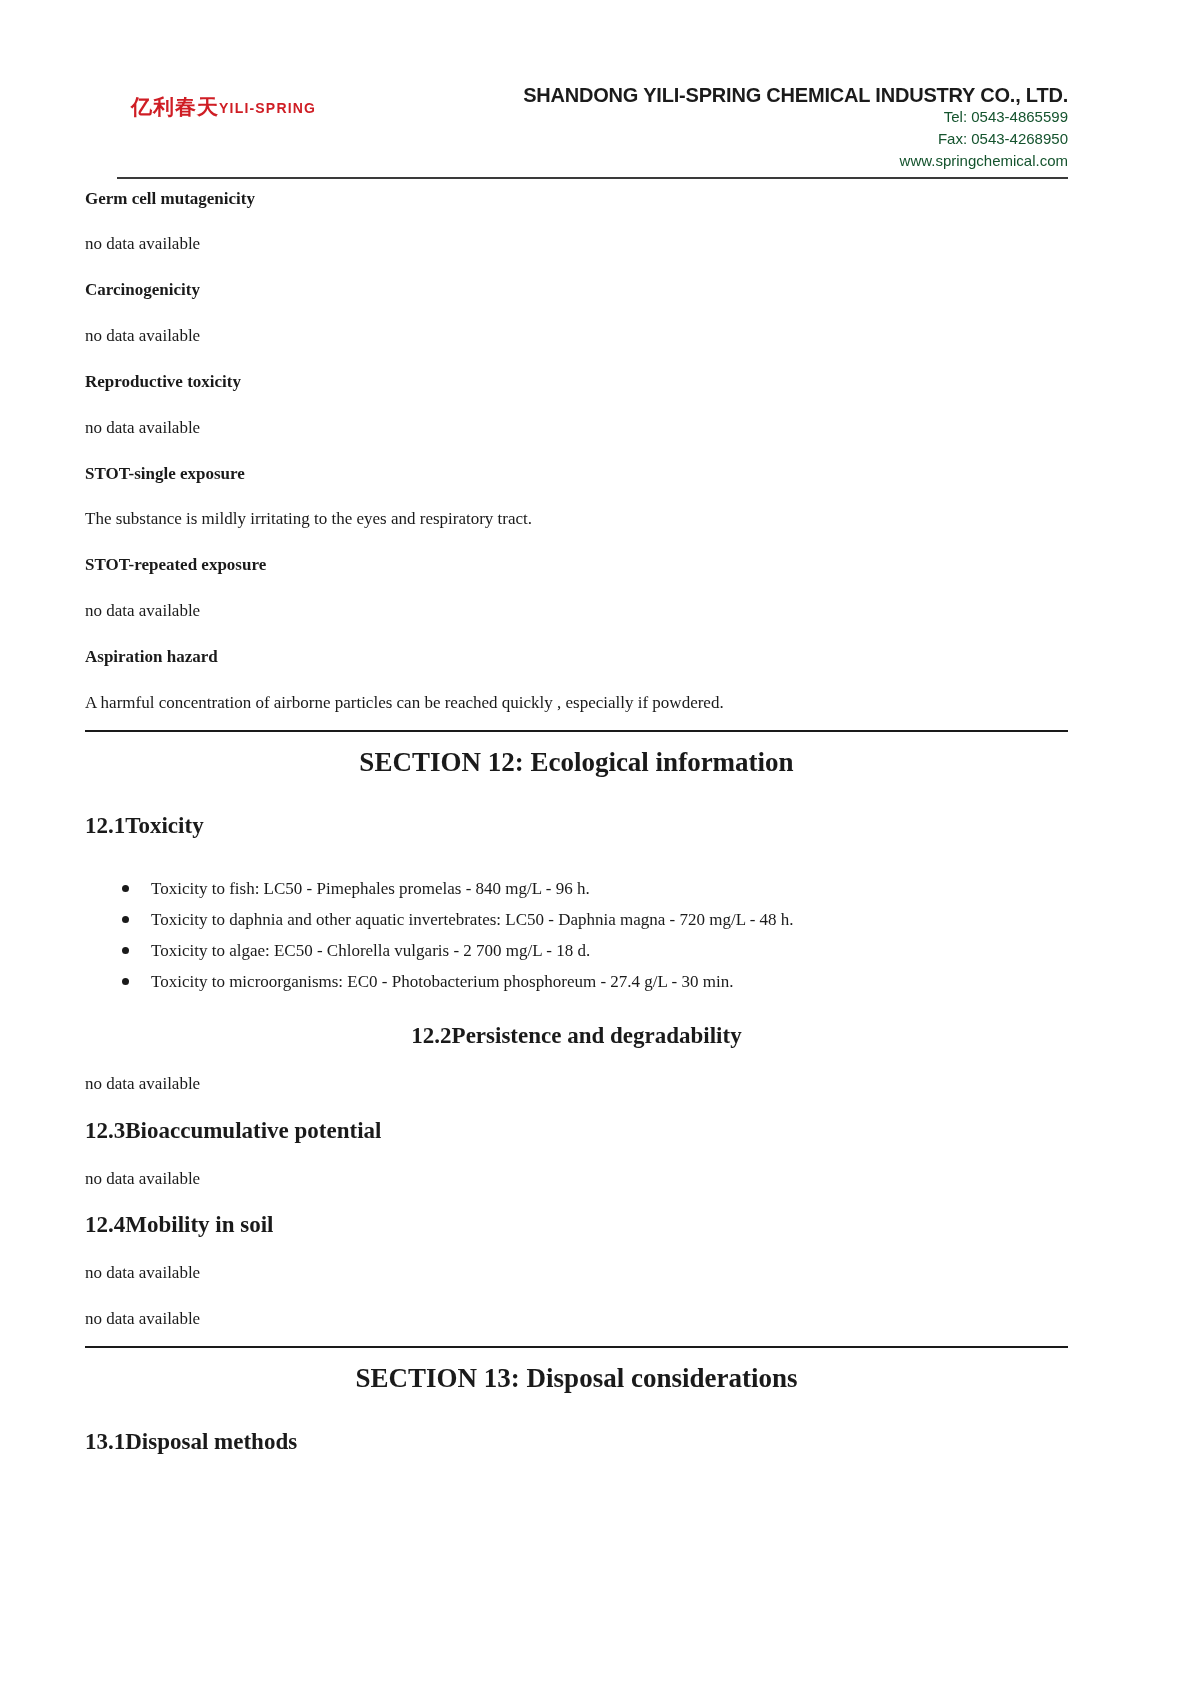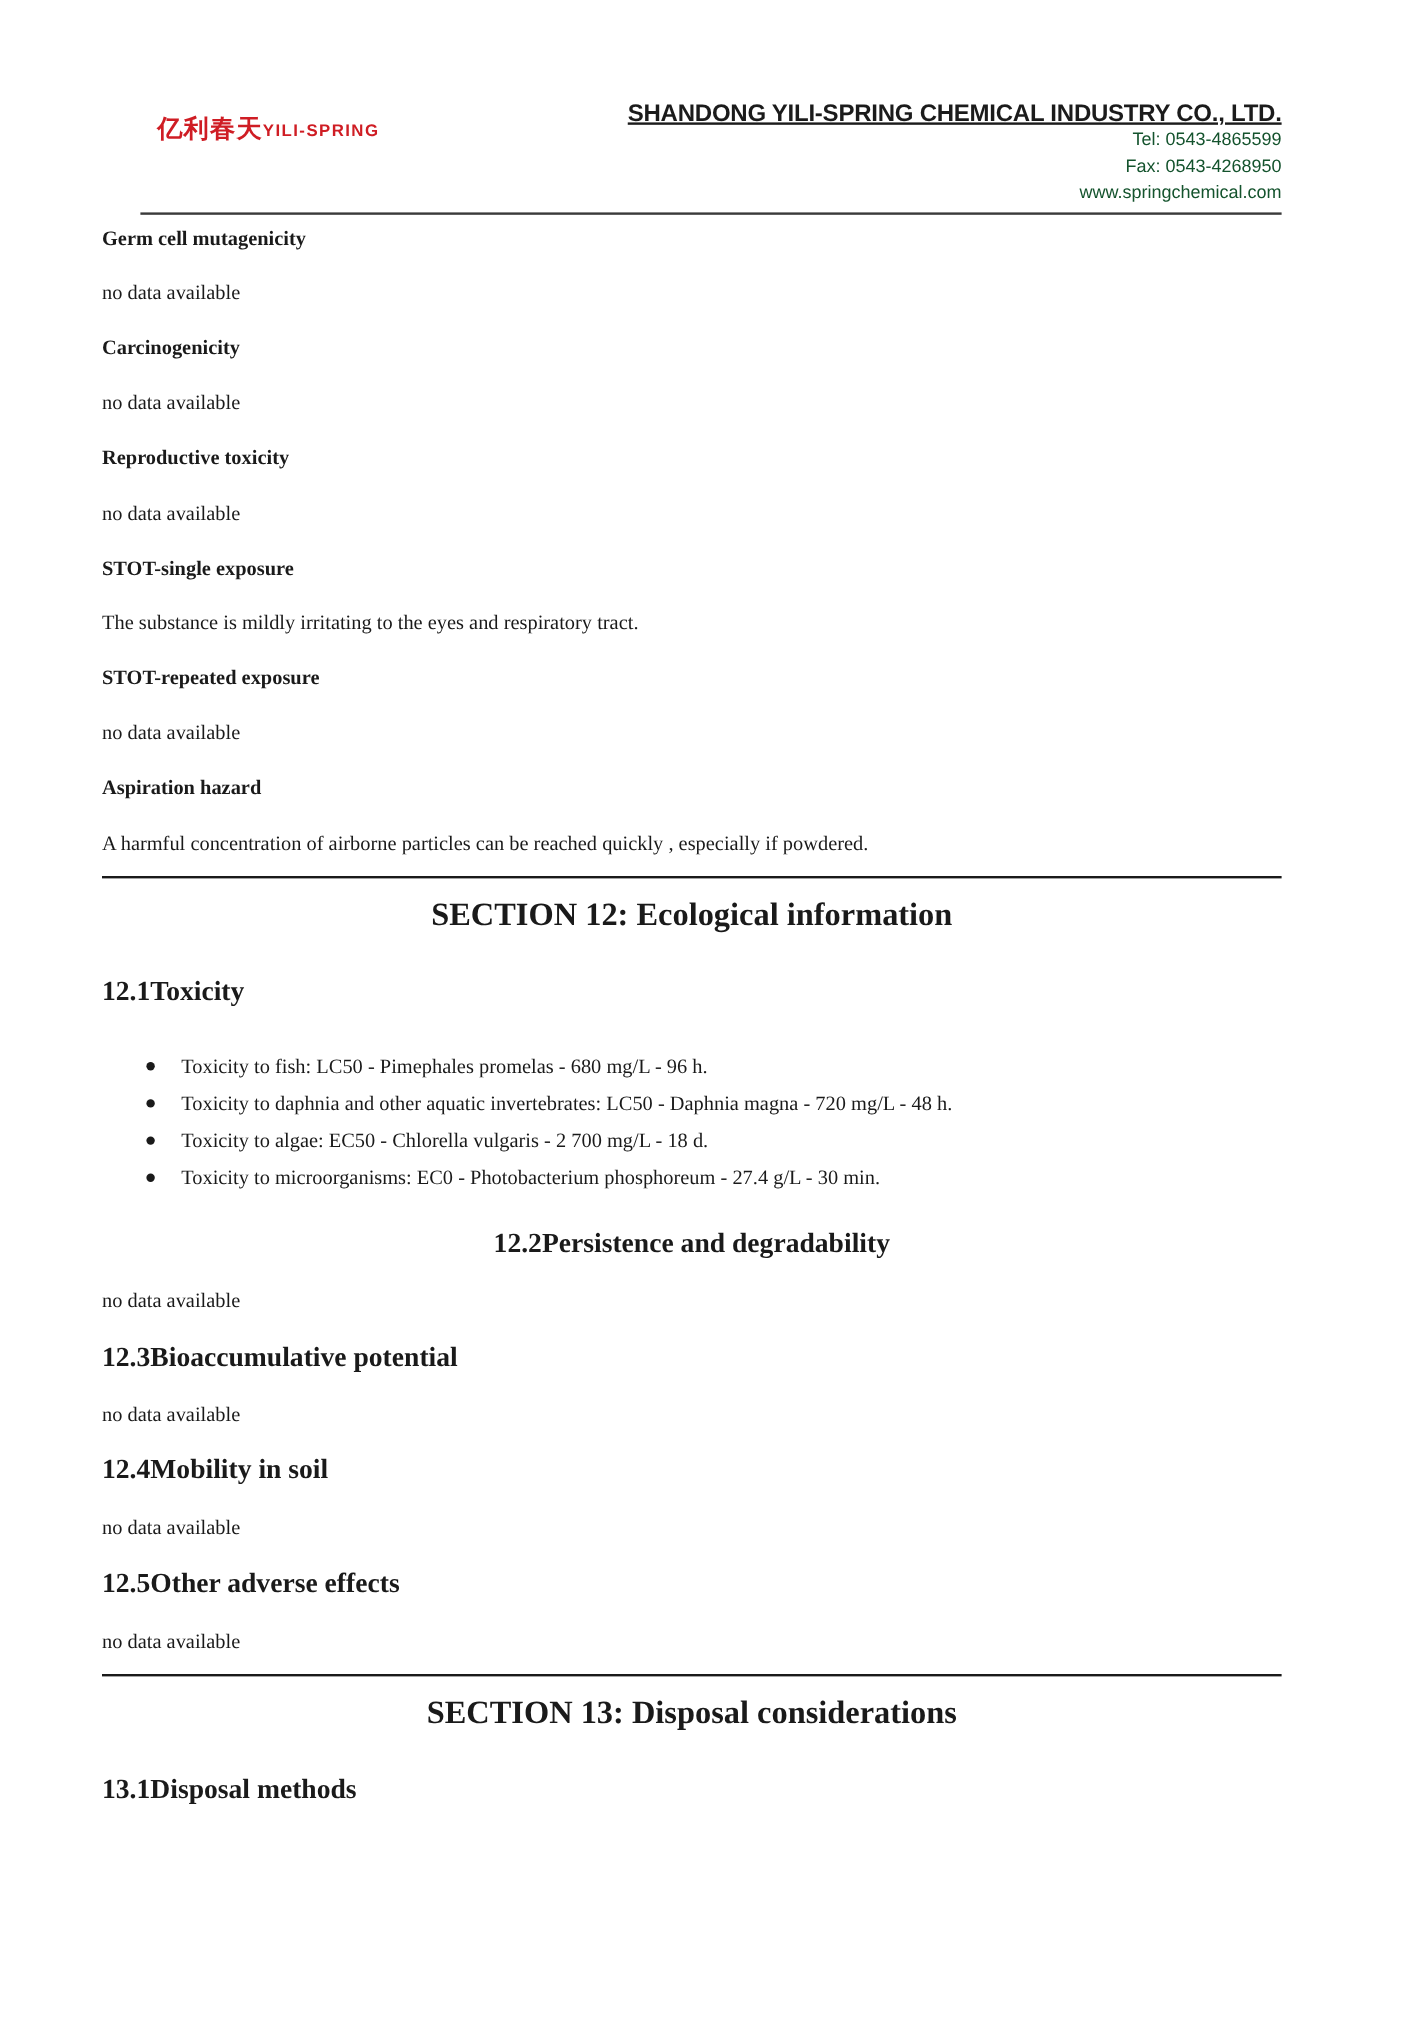--- a/index.html
+++ b/index.html
@@ -52,21 +52,20 @@
     text-align: right;
     font-family: "Liberation Sans", sans-serif;
     margin-top: 12px;
   }
   .company-name {
     font-size: 20px;
     font-weight: bold;
     color: #1b1b1b;
     letter-spacing: -0.2px;
     line-height: 1.1;
-    text-decoration: underline;
   }
   .contact-line {
     font-size: 15px;
     color: #14532d;
     line-height: 1.48;
   }
   .contact-line:first-of-type { margin-top: 6px; }
   .header-rule {
     margin: 4px 122px 0 117px;
     border: none;
@@ -200,33 +199,32 @@
     <div class="sub-head">STOT-repeated exposure</div>
     <div class="body-line">no data available</div>
     <div class="sub-head">Aspiration hazard</div>
     <div class="body-line">A harmful concentration of airborne particles can be reached quickly , especially if powdered.</div>
 
     <hr class="section-rule">
     <div class="section-title">SECTION 12: Ecological information</div>
 
     <div class="h2x after-title">12.1Toxicity</div>
     <ul class="tox-list">
-      <li>Toxicity to fish: LC50 - Pimephales promelas - 680 mg/L - 96 h.</li>
+      <li>Toxicity to fish: LC50 - Pimephales promelas - 840 mg/L - 96 h.</li>
       <li>Toxicity to daphnia and other aquatic invertebrates: LC50 - Daphnia magna - 720 mg/L - 48 h.</li>
       <li>Toxicity to algae: EC50 - Chlorella vulgaris - 2 700 mg/L - 18 d.</li>
       <li>Toxicity to microorganisms: EC0 - Photobacterium phosphoreum - 27.4 g/L - 30 min.</li>
     </ul>
 
     <div class="h2x after-list">12.2Persistence and degradability</div>
     <div class="nd">no data available</div>
     <div class="h2x">12.3Bioaccumulative potential</div>
     <div class="nd">no data available</div>
     <div class="h2x">12.4Mobility in soil</div>
     <div class="nd">no data available</div>
-    <div class="h2x">12.5Other adverse effects</div>
     <div class="nd">no data available</div>
 
     <hr class="section-rule">
     <div class="section-title">SECTION 13: Disposal considerations</div>
     <div class="h2x after-title">13.1Disposal methods</div>
 
   </div>
 </div>
 
 </body></html>

